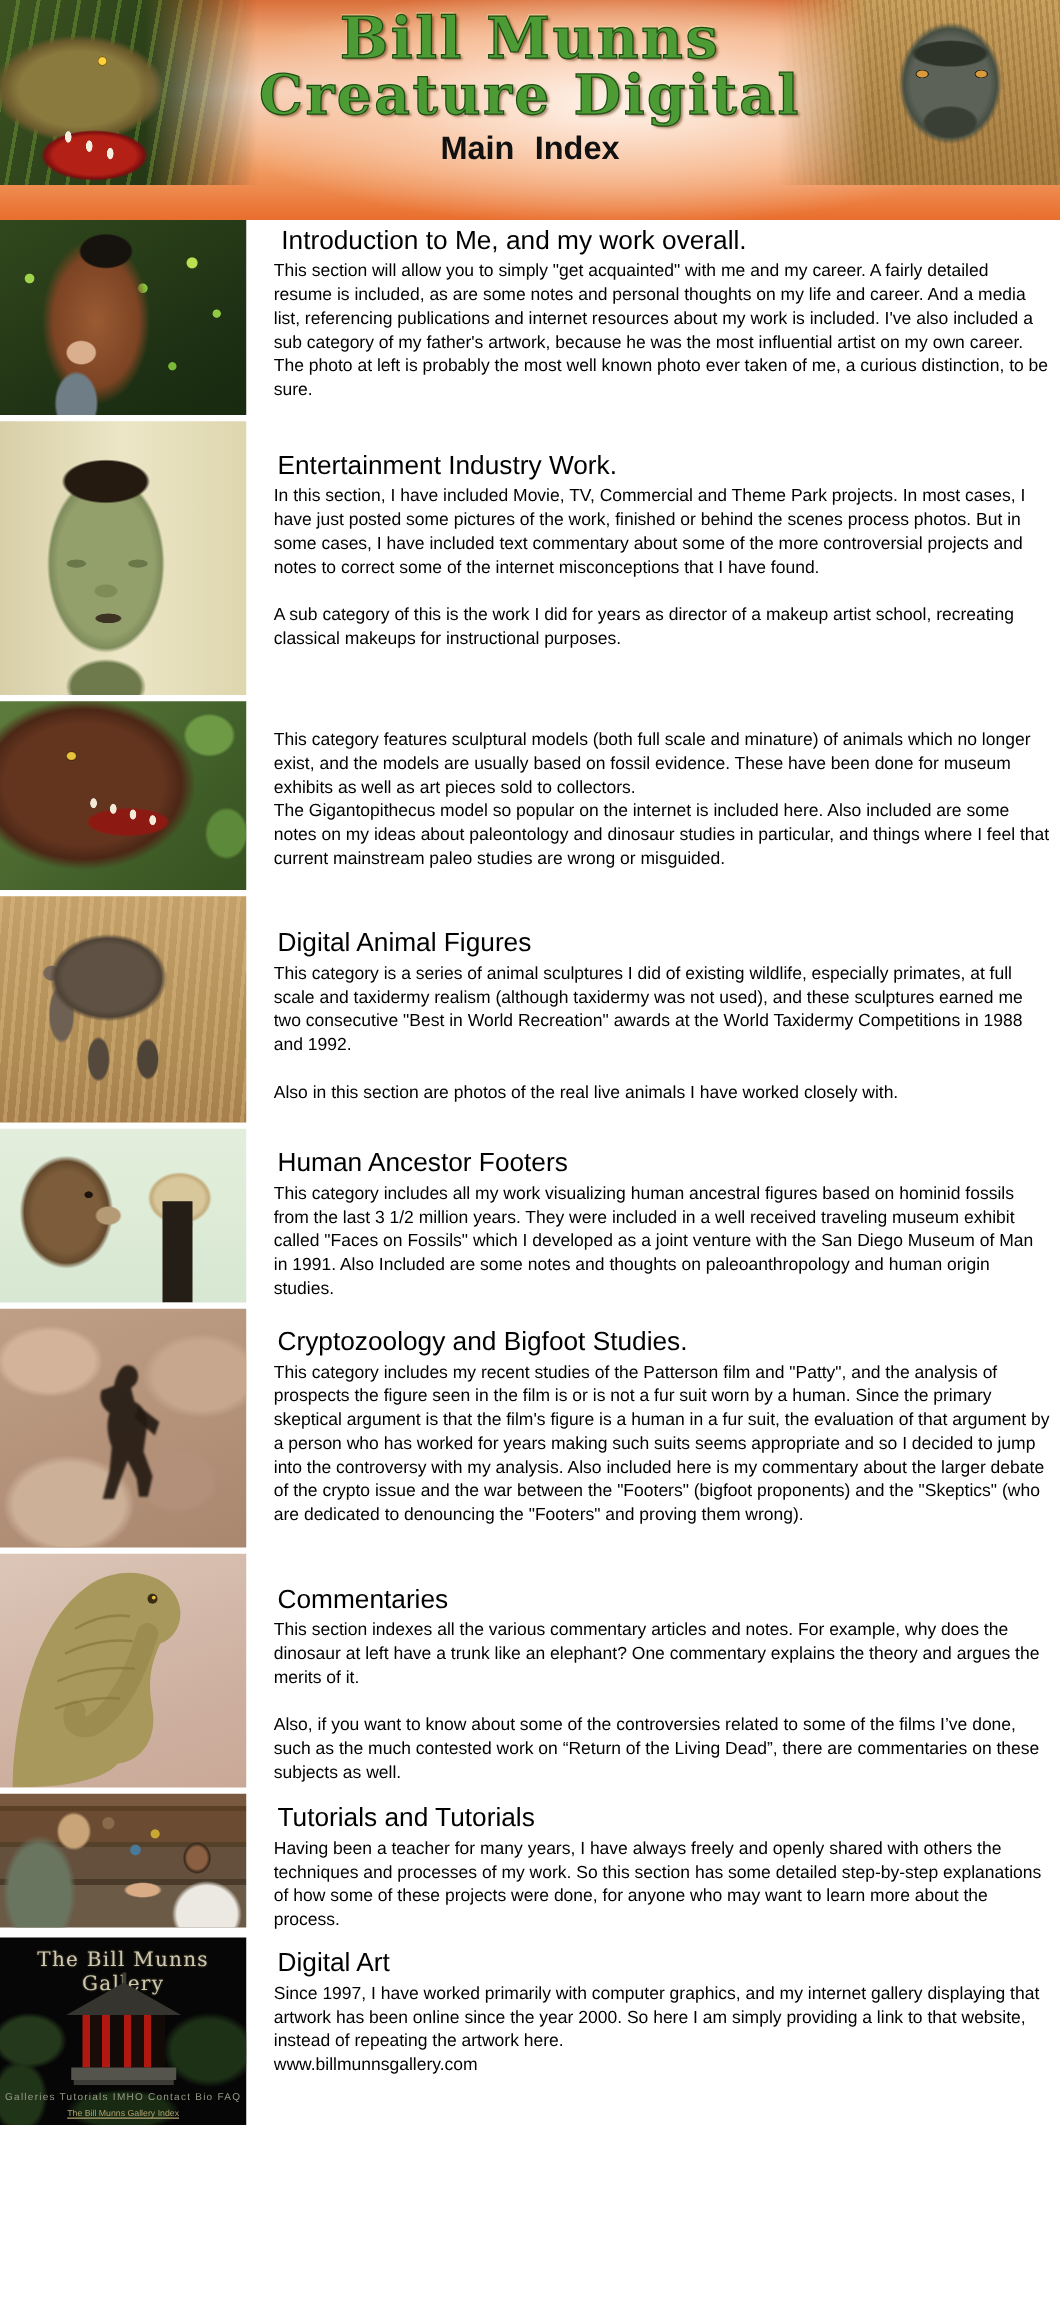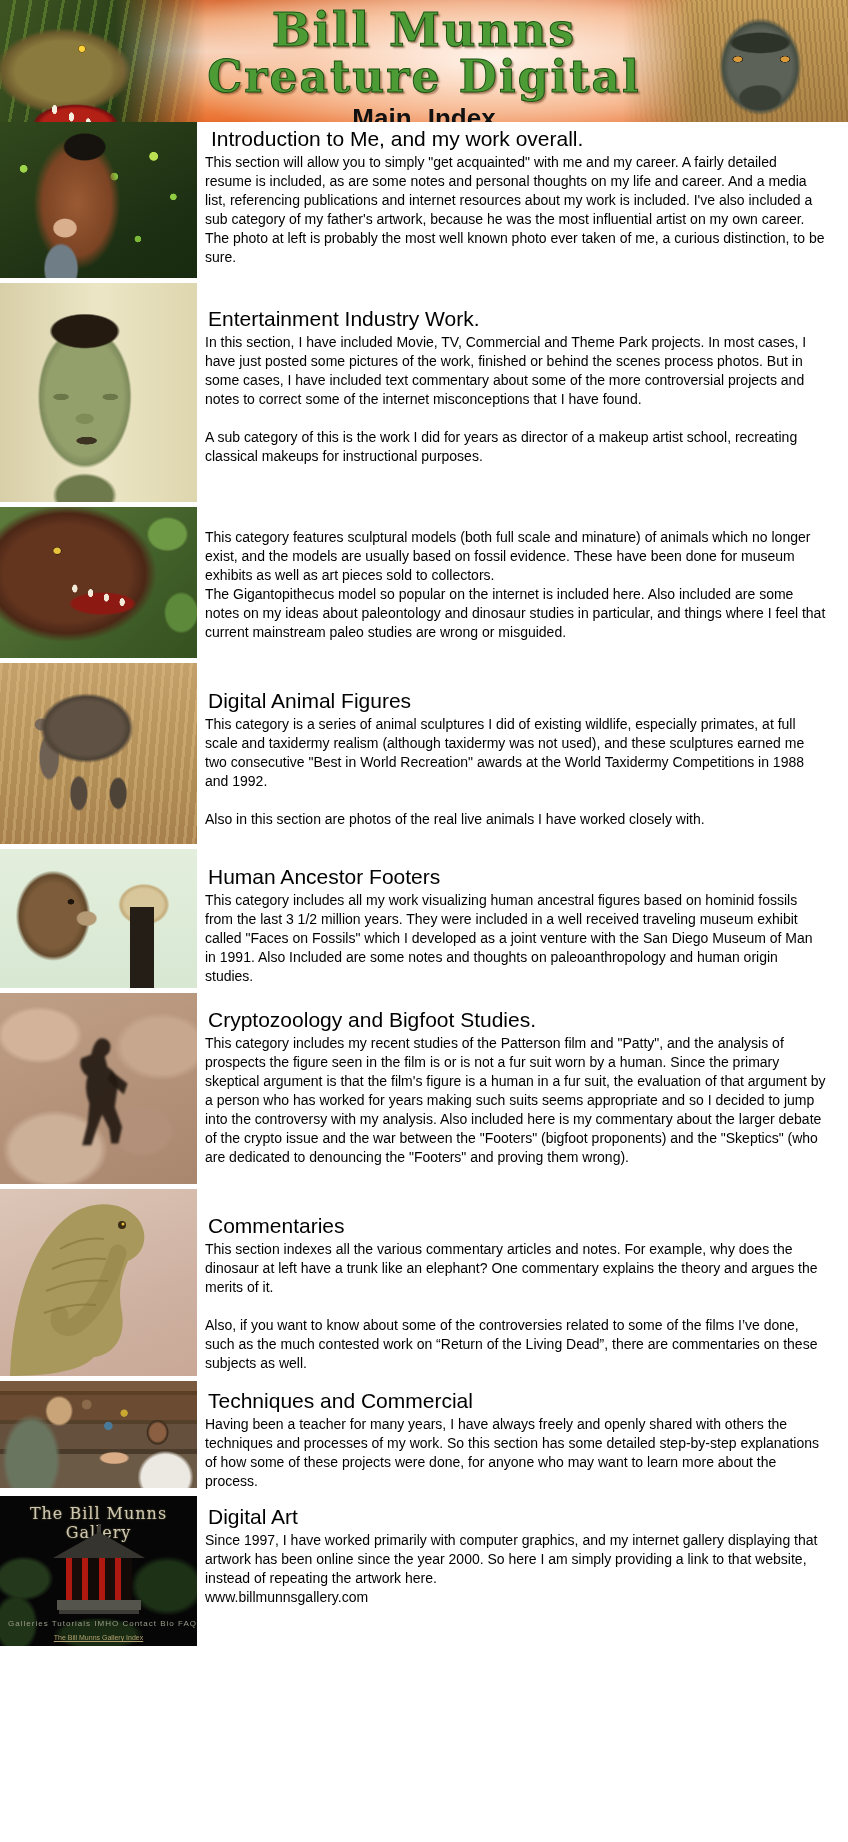--- a/index.html
+++ b/index.html
@@ -1,20 +1,20 @@
 <!DOCTYPE html>
 <html><head>
 <meta charset="utf-8">
 <style>
   html,body{margin:0;padding:0;background:#fff;}
   body{width:848px;font-family:"Liberation Sans",sans-serif;color:#000;}
   .page{width:848px;overflow:hidden;background:#fff;}
 
   
-  .header{position:relative;height:122px;overflow:hidden;
+  .header{position:relative;height:176px;overflow:hidden;
     background:
       radial-gradient(420px 120px at 58% 48%, rgba(255,244,236,.95) 0%, rgba(250,205,175,.75) 45%, rgba(240,140,80,0) 80%),
       linear-gradient(180deg,#d96f3a 0%,#efa878 16%,#f7d6c2 42%,#f2a068 74%,#e96e2d 100%);}
   .hdr-photo{position:absolute;top:0;height:148px;}
   .hdr-left{left:0;width:210px;
     background:
       radial-gradient(6px 6px at 39% 33%, #ffd23a 45%, #7a5a10 60%, transparent 66%),
       radial-gradient(4px 7px at 26% 74%, #f5efe0 60%, transparent 70%),
       radial-gradient(4px 7px at 34% 79%, #f5efe0 60%, transparent 70%),
       radial-gradient(4px 7px at 42% 83%, #f5efe0 60%, transparent 70%),
@@ -40,21 +40,21 @@
   .site-title{font-family:"DejaVu Serif","Liberation Serif",serif;font-weight:bold;
     color:#4c9b35;-webkit-text-stroke:1px #1e4d16;letter-spacing:2px;
     text-shadow:2px 2px 2px rgba(90,45,5,.55), -1px -1px 0 rgba(220,255,180,.35);}
   .site-title .l1{font-size:46px;line-height:48px;display:block;}
   .site-title .l2{font-size:44px;line-height:46px;display:block;}
   .main-index{font-size:26px;line-height:28px;font-weight:bold;color:#111;margin-top:4px;word-spacing:9px;}
 
   
   .row{display:flex;align-items:flex-start;margin-bottom:5px;}
   .ph{flex:0 0 197px;width:197px;position:relative;overflow:hidden;}
-  .txt{margin-left:8px;width:622px;}
+  .txt{margin-left:22px;width:622px;}
   .h{font-size:21px;line-height:23px;font-weight:400;margin:0 0 3px 0;padding-left:3px;}
   .b{font-size:14px;line-height:19px;margin:0;white-space:pre-line;}
 
   .ph1{height:156px;background:
       radial-gradient(20px 16px at 33% 68%, #d9af8d 55%, transparent 62%),
       radial-gradient(26px 38px at 31% 94%, #6f7d86 60%, transparent 68%),
       radial-gradient(34px 22px at 43% 16%, #16120d 58%, transparent 64%),
       radial-gradient(62px 95px at 39% 52%, #9a5a33 0%, #7c4424 55%, transparent 70%),
       radial-gradient(8px 8px at 78% 22%, #b8e050 50%, transparent 60%),
       radial-gradient(6px 6px at 88% 48%, #8fcc42 50%, transparent 60%),
@@ -137,21 +137,21 @@
   .gz-title{position:absolute;top:8px;width:100%;text-align:center;
     font-family:"DejaVu Serif","Liberation Serif",serif;font-size:16px;letter-spacing:1px;color:#cfc8ae;
     text-shadow:0 0 2px #6a6348;}
   .gz-roof{position:absolute;left:50%;top:36px;width:0;height:0;margin-left:-46px;
     border-left:46px solid transparent;border-right:46px solid transparent;border-bottom:26px solid #35342f;}
   .gz-finial{position:absolute;left:50%;top:28px;width:3px;height:10px;margin-left:-1px;background:#3d3c36;}
   .gz-posts{position:absolute;left:50%;top:62px;width:66px;height:42px;margin-left:-33px;
     background:repeating-linear-gradient(90deg,#b01810 0 6px,#1a0c08 6px 16px,#b01810 16px 22px,#120a06 22px 33px);}
   .gz-base{position:absolute;left:50%;top:104px;width:84px;height:10px;margin-left:-42px;background:#55544c;
     box-shadow:0 6px 0 -2px #3c3b35;}
-  .gz-menu{position:absolute;bottom:18px;width:100%;text-align:right;font-size:8px;color:#9a9a8a;letter-spacing:1px;}
+  .gz-menu{position:absolute;bottom:18px;width:100%;text-align:center;font-size:8px;color:#9a9a8a;letter-spacing:1px;}
   .gz-link{position:absolute;bottom:5px;width:100%;text-align:center;font-size:7px;color:#b0a070;text-decoration:underline;}
 </style>
 </head>
 <body>
 
 <div class="page">
 
   <div class="header">
     <div class="hdr-photo hdr-left"></div>
     <div class="hdr-photo hdr-right"></div>
@@ -238,21 +238,21 @@
       <h2 class="h">Commentaries</h2>
       <p class="b">This section indexes all the various commentary articles and notes. For example, why does the dinosaur at left have a trunk like an elephant? One commentary explains the theory and argues the merits of it.
 
 Also, if you want to know about some of the controversies related to some of the films I’ve done, such as the much contested work on “Return of the Living Dead”, there are commentaries on these subjects as well.</p>
     </div>
   </div>
 
   <div class="row">
     <div class="ph ph8"></div>
     <div class="txt" style="padding-top:8px;">
-      <h2 class="h">Techniques and Commercial</h2>
+      <h2 class="h">Tutorials and Tutorials</h2>
       <p class="b">Having been a teacher for many years, I have always freely and openly shared with others the techniques and processes of my work. So this section has some detailed step-by-step explanations of how some of these projects were done, for anyone who may want to learn more about the process.</p>
     </div>
   </div>
 
 
   <div class="row">
     <div class="ph ph10">
       <div class="gz-title">The Bill Munns Gallery</div>
       <div class="gz-finial"></div>
       <div class="gz-roof"></div>

